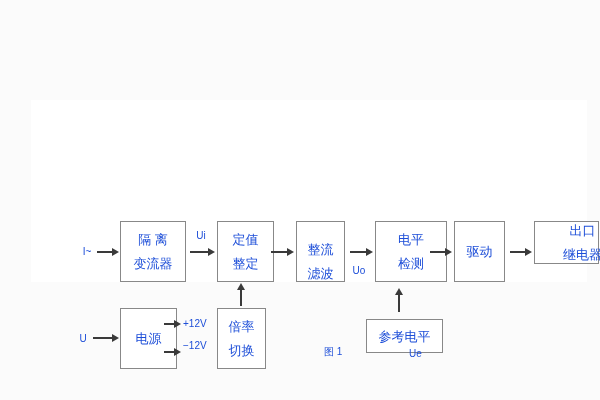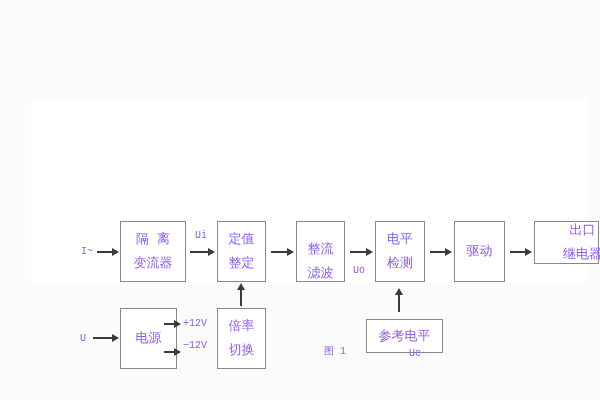--- a/index.html
+++ b/index.html
@@ -1,20 +1,20 @@
 <!DOCTYPE html>
 <html><head>
 <meta charset="utf-8">
 <style>
   html,body { margin:0; padding:0; }
   .screen {
     position:relative; width:600px; height:400px;
     background:#fbfbfb; overflow:hidden;
-    font-family:Liberation Mono, monospace;
-    color:#8b5cf6;
+    font-family:Liberation Sans, sans-serif;
+    color:#1d4ed8;
   }
   .panel {
     position:absolute; left:31px; top:100px; width:556px; height:182px;
     background:#ffffff;
   }
   .box {
     position:absolute; box-sizing:border-box;
     border:1px solid #888888; background:#ffffff;
     display:flex; flex-direction:column; align-items:center; justify-content:center;
     gap:9px; font-size:13px; line-height:15px; text-align:center;
@@ -41,31 +41,31 @@
 <body>
 
 <div class="screen">
   <div class="panel">
 
     <div class="box" style="left:89px;top:121px;width:66px;height:61px;">
       <span>隔 离</span>
       <span>变流器</span>
     </div>
 
-    <div class="box" style="left:186px;top:121px;width:49px;height:61px;">
+    <div class="box" style="left:186px;top:121px;width:57px;height:61px;">
       <span>定值</span>
       <span>整定</span>
     </div>
 
     <div class="box" style="left:265px;top:121px;width:49px;height:61px;justify-content:flex-end;">
       <span>整流</span>
       <span>滤波</span>
     </div>
 
-    <div class="box" style="left:344px;top:121px;width:50px;height:61px;">
+    <div class="box" style="left:344px;top:121px;width:72px;height:61px;">
       <span>电平</span>
       <span>检测</span>
     </div>
 
     <div class="box" style="left:423px;top:121px;width:51px;height:61px;">
       <span>驱动</span>
     </div>
 
     <div class="box" style="left:503px;top:121px;width:65px;height:43px;padding-left:32px;">
       <span>出口</span>

